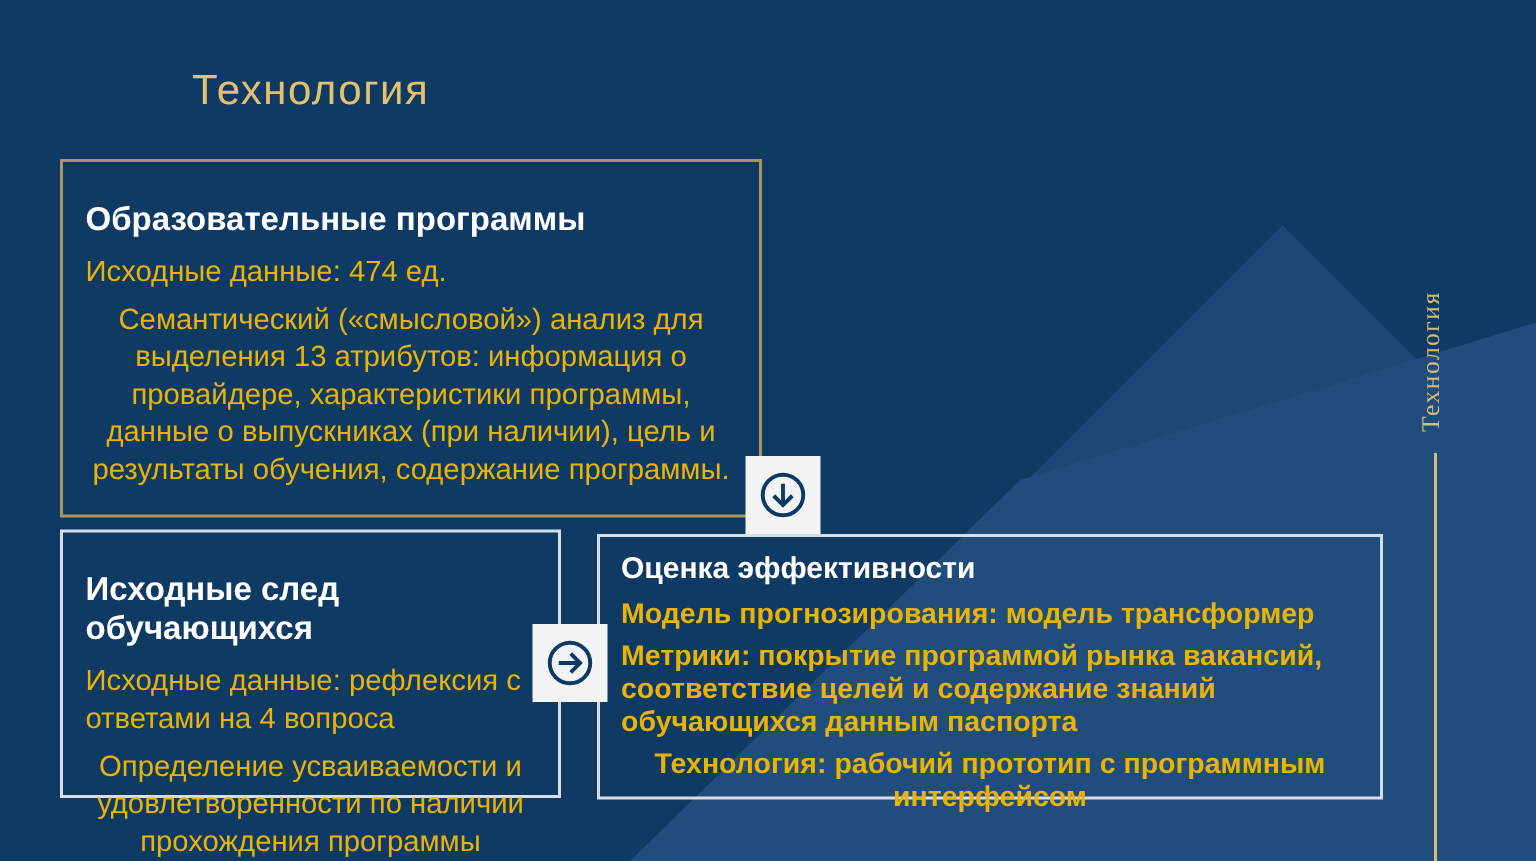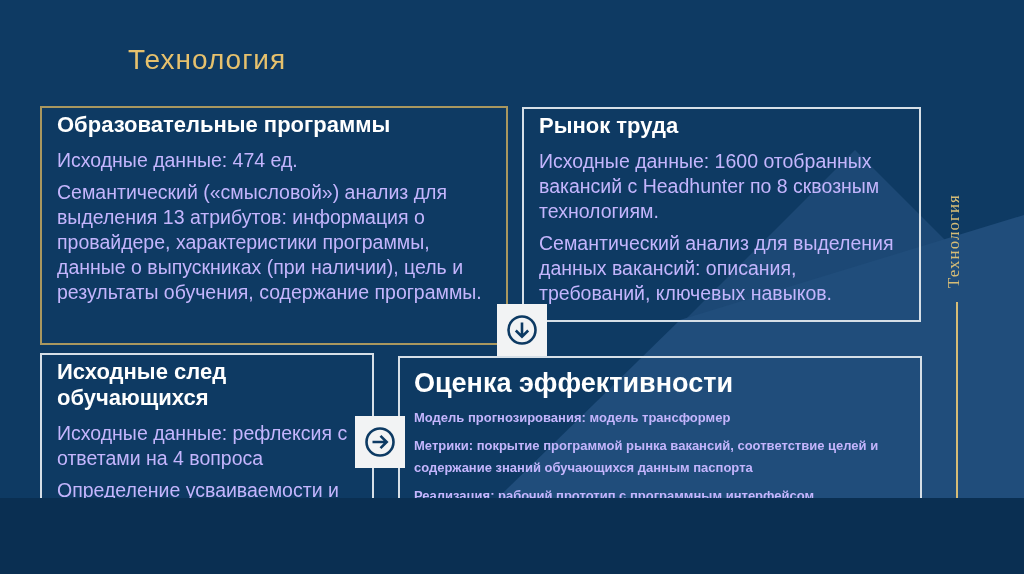--- a/index.html
+++ b/index.html
@@ -1,44 +1,44 @@
 <!DOCTYPE html>
 <html><head>
 <meta charset="utf-8">
 <style>
   html,body { margin:0; padding:0; background:#0a2f52; }
   .slide {
-    position:relative; width:1024px; height:498px;
+    position:relative; width:1024px; height:574px;
     background:#0e3a63; overflow:hidden;
     font-family:"Liberation Sans", sans-serif;
     color:#ffffff;
   }
   .bg-shape { position:absolute; left:0; top:0; width:1024px; height:574px; pointer-events:none; }
   .shape-mountain { background:#1c4875; clip-path:polygon(855px 150px, 1160px 455px, 550px 455px); }
   .shape-band { background:#204d7b; clip-path:polygon(680px 320px, 1024px 215px, 1024px 574px, 420px 574px); }
 
   .title {
     position:absolute; left:128px; top:44px; margin:0;
     font-size:28px; font-weight:400; letter-spacing:1px;
     color:#e6c16d;
   }
 
-  .card { position:absolute; box-sizing:border-box; padding:4px 15px; z-index:2; }
+  .card { position:absolute; box-sizing:border-box; padding:25px 15px; z-index:2; }
   .card-gold  { border:2px solid #a9975f; }
   .card-light { border:2px solid #d6dfe7; }
   .card h2 { margin:0 0 10px 0; font-size:22px; font-weight:bold; color:#ffffff; }
-  .card p  { margin:0 0 7px 0; font-size:19.5px; line-height:25px; color:#c4b5fd; }
-  .card p:last-child { margin-bottom:0; }
+  .card p  { margin:0 0 7px 0; font-size:19.5px; line-height:25px; color:#eab308; }
+  .card p:last-child { margin-bottom:0;text-align:center; }
 
   .card-1 { left:40px;  top:106px; width:468px; height:239px; }
   .card-2 { left:522px; top:107px; width:399px; height:215px; }
   .card-3 { left:40px;  top:353px; width:334px; height:179px; }
   .card-4 { left:398px; top:356px; width:524px; height:177px; padding:10px 14px; }
-  .card-4 h2 { font-size:27px; margin-bottom:8px; }
-  .card-4 p  { font-size:13px; font-weight:bold; line-height:22px; margin-bottom:6px; }
+  .card-4 h2 { font-size:20px; margin-bottom:8px; }
+  .card-4 p  { font-size:19px; font-weight:bold; line-height:22px; margin-bottom:6px; }
 
   .chip {
     position:absolute; width:50px; height:52px; background:#f2f3f4;
     display:flex; align-items:center; justify-content:center; z-index:3;
   }
   .chip-down  { left:497px; top:304px; }
   .chip-right { left:355px; top:416px; }
   .chip svg { display:block; }
 
   .side-label {
@@ -61,37 +61,32 @@
   <div class="bg-shape shape-band"></div>
 
   <h1 class="title">Технология</h1>
 
   <section class="card card-gold card-1">
     <h2>Образовательные программы</h2>
     <p>Исходные данные: 474 ед.</p>
     <p>Семантический («смысловой») анализ для выделения 13 атрибутов: информация о провайдере, характеристики программы, данные о выпускниках (при наличии), цель и результаты обучения, содержание программы.</p>
   </section>
 
-  <section class="card card-light card-2">
-    <h2>Рынок труда</h2>
-    <p>Исходные данные: 1600 отобранных вакансий с Headhunter по 8 сквозным технологиям.</p>
-    <p>Семантический анализ для выделения данных вакансий: описания, требований, ключевых навыков.</p>
-  </section>
 
   <section class="card card-light card-3">
     <h2>Исходные след обучающихся</h2>
     <p>Исходные данные: рефлексия с ответами на 4 вопроса</p>
     <p>Определение усваиваемости и удовлетворенности по наличии прохождения программы</p>
   </section>
 
   <section class="card card-light card-4">
     <h2>Оценка эффективности</h2>
     <p>Модель прогнозирования: модель трансформер</p>
     <p>Метрики: покрытие программой рынка вакансий, соответствие целей и содержание знаний обучающихся данным паспорта</p>
-    <p>Реализация: рабочий прототип с программным интерфейсом</p>
+    <p>Технология: рабочий прототип с программным интерфейсом</p>
   </section>
 
   <div class="chip chip-down">
     <svg width="38" height="38" viewBox="0 0 38 38" fill="none" xmlns="http://www.w3.org/2000/svg">
       <circle cx="19" cy="19" r="13.5" stroke="#0d3a63" stroke-width="2.6"></circle>
       <path d="M19 11.5 L19 25.5 M12.8 19.5 L19 25.7 L25.2 19.5" stroke="#0d3a63" stroke-width="2.6" fill="none"></path>
     </svg>
   </div>
 
   <div class="chip chip-right">

